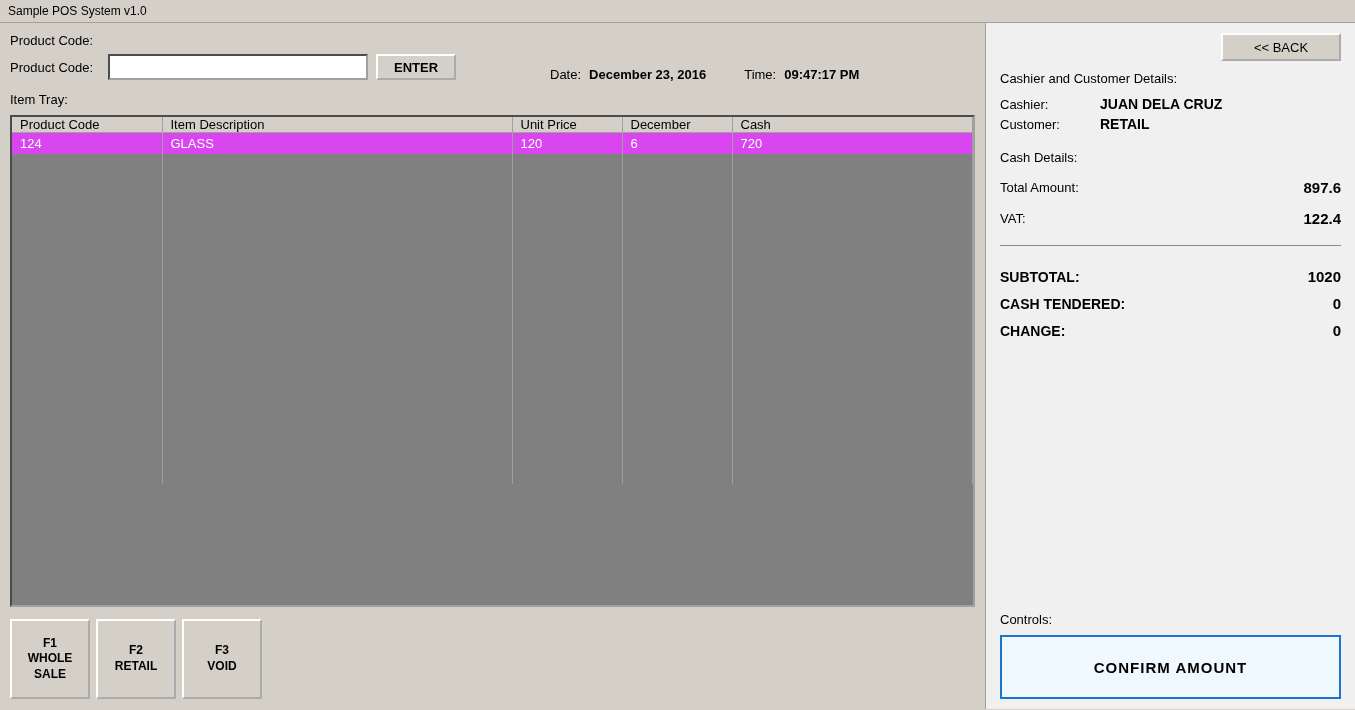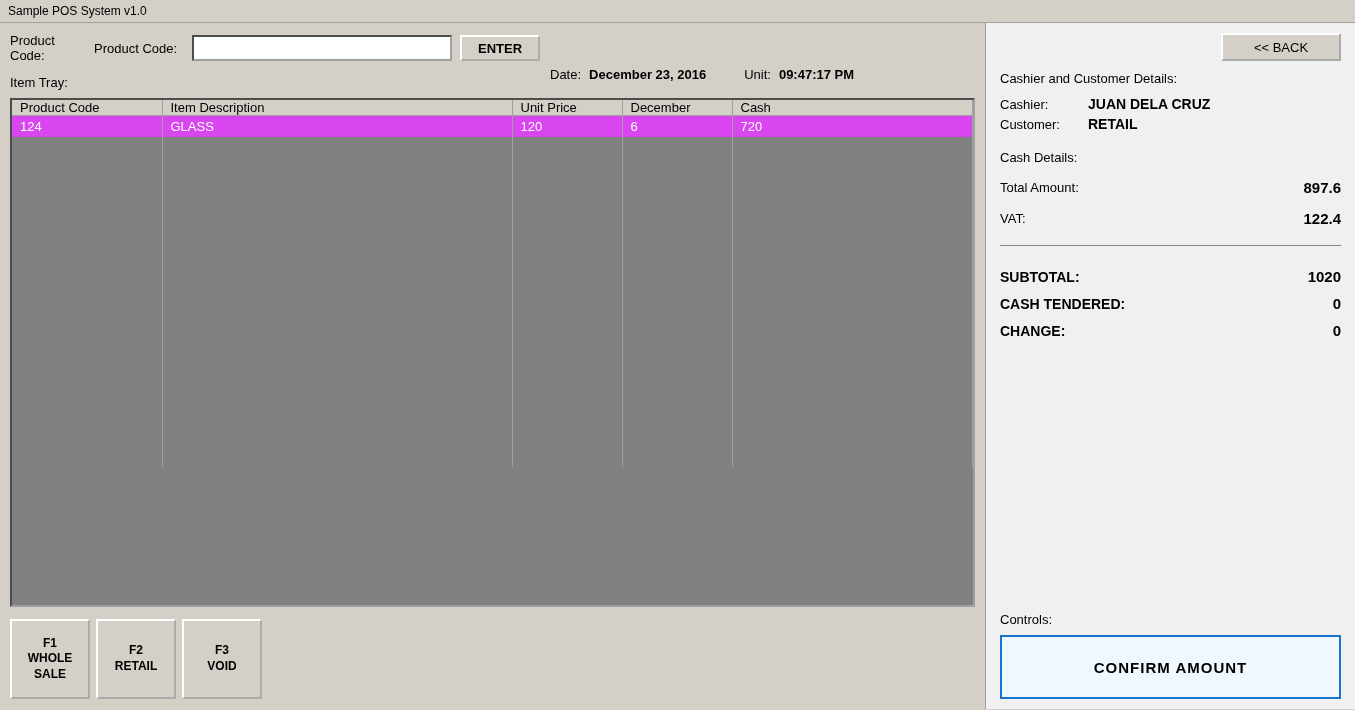--- a/index.html
+++ b/index.html
@@ -32,22 +32,22 @@
       width: 370px;
       background: #f0f0f0;
       border-left: 1px solid #a0a0a0;
       padding: 10px 14px;
       display: flex;
       flex-direction: column;
       gap: 6px;
     }
     .product-code-section {
       display: flex;
-      flex-direction: row;
-      gap: 20px;
+      flex-direction: column;
+      gap: 6px;
     }
     .product-code-row {
       display: flex;
       align-items: center;
       gap: 8px;
     }
     .product-code-label {
       font-size: 13px;
       min-width: 90px;
     }
@@ -163,21 +163,21 @@
     }
     .cashier-info {
       display: flex;
       flex-direction: column;
       gap: 4px;
       margin-top: 4px;
     }
     .cashier-row {
       display: flex;
       align-items: center;
-      gap: 8px;
+      gap: 20px;
     }
     .cashier-key {
       font-size: 13px;
       min-width: 80px;
     }
     .cashier-val {
       font-size: 14px;
       font-weight: bold;
     }
     .cash-details-section {
@@ -264,21 +264,21 @@
             <input class="product-code-input" type="text" value="" style="">
             <button class="enter-button">ENTER</button>
           </div>
         </div>
       </div>
 
       <div class="datetime-section">
         <div class="datetime-row">
           <span>Date:</span>
           <span class="datetime-value">December 23, 2016</span>
-          <span style="margin-left:30px;">Unit:</span>
+          <span style="margin-left:30px;">Time:</span>
           <span class="datetime-value">09:47:17 PM</span>
         </div>
       </div>
     </div>
 
     <div class="item-tray-label">Item Tray:</div>
     <div class="item-tray-table-wrapper">
       <table class="item-tray-table">
         <thead>
           <tr>

